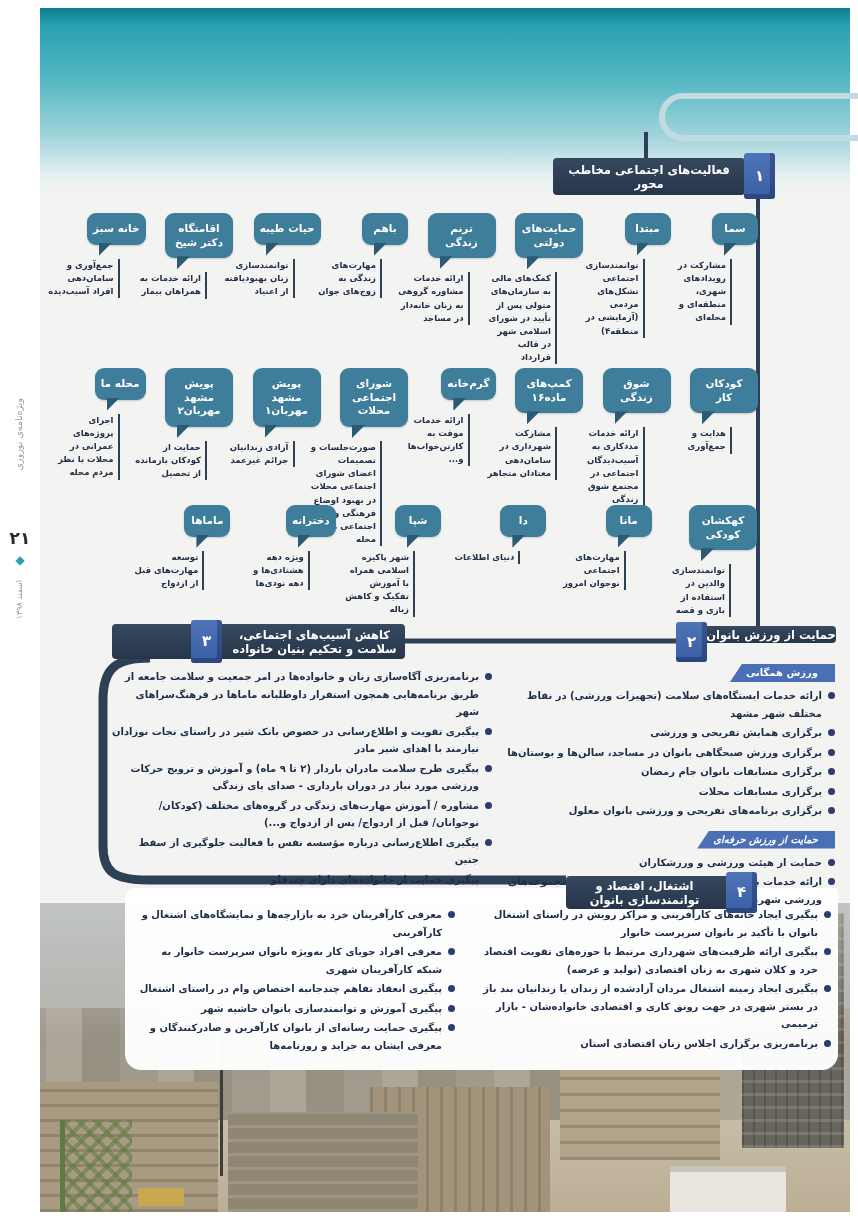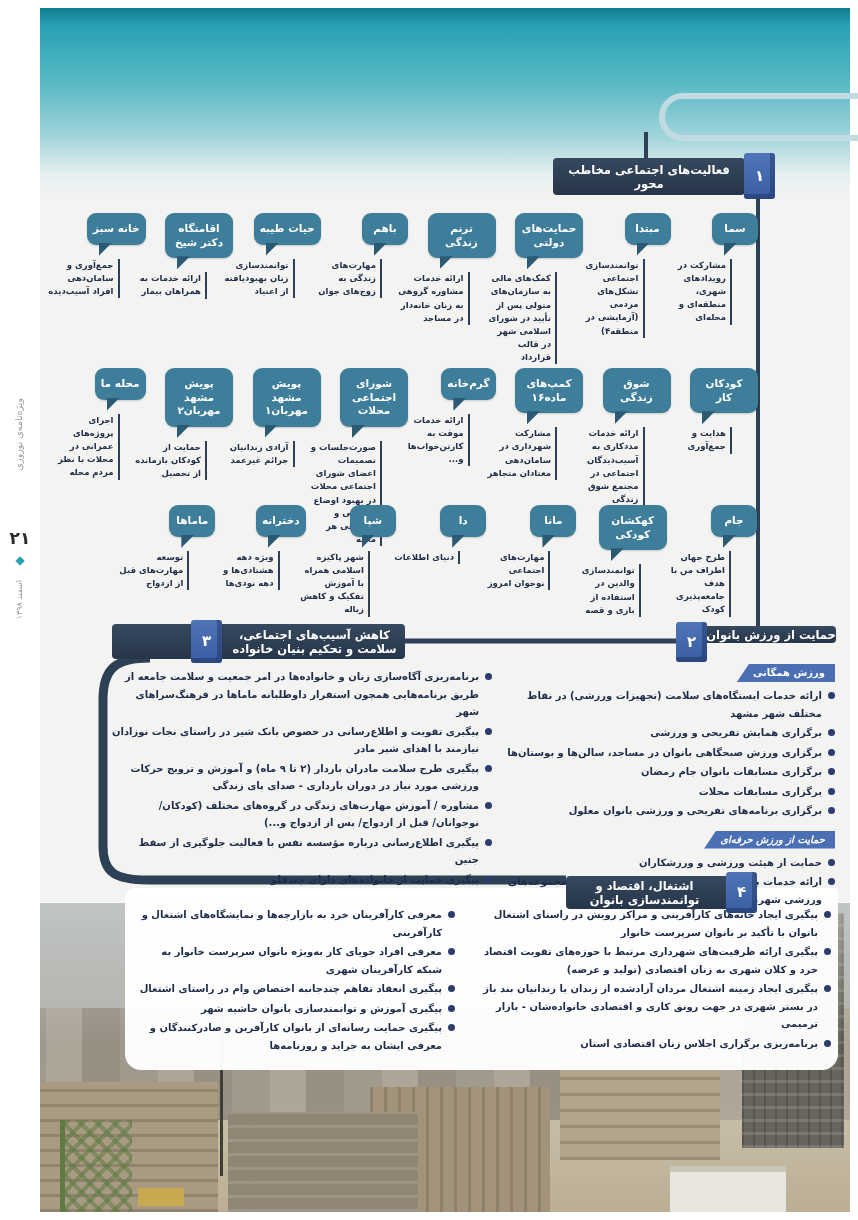--- a/index.html
+++ b/index.html
@@ -50,21 +50,21 @@
   .desc { margin-top:14px; width:72px; margin-right:26px; border-right:2px solid #2e4055; padding-right:4px;
     text-align:right; font-size:8.5px; font-weight:bold; color:#222f49; line-height:1.55; }
 
   
   ul.blist { list-style:none; }
   ul.blist li { position:relative; padding-right:13px; font-size:10px; font-weight:bold; color:#1e2c49; line-height:1.75; margin-bottom:2px; text-align:right; }
   ul.blist li::before { content:""; position:absolute; right:0; top:5px; width:7px; height:7px; border-radius:50%; background:#2c3c6e; }
 
   .s2 { position:absolute; right:23px; top:661px; width:332px; z-index:3; }
   .pill { display:inline-block; background:#4a6fb5; color:#fff; font-size:10px; font-weight:bold;
-    padding:3px 10px 4px 16px; margin-bottom:5px; clip-path:polygon(12px 0,100% 0,100% 100%,0 100%); }
+    padding:3px 17px 4px 16px; margin-bottom:5px; clip-path:polygon(12px 0,100% 0,100% 100%,0 100%); }
   .pill2 { margin-top:9px;font-style:italic; }
   .s3 { position:absolute; left:112px; top:668px; width:380px; z-index:3; }
 
   
   .panel4 { position:absolute; left:125px; top:888px; width:713px; height:182px; background:rgba(255,255,255,.97);
     border-radius:10px 4px 16px 16px; z-index:2; }
   .s4cols { position:absolute; left:135px; top:906px; width:696px; display:flex; direction:rtl; gap:16px; z-index:3; }
   .s4col-r { width:360px; }
   .s4col-l { width:320px; }
 
@@ -137,21 +137,20 @@
     <div class="item"><div class="bubble"><span>شوق زندگی</span><i class="tail"></i></div><div class="desc">ارائه خدمات مددکاری به آسیب‌دیدگان اجتماعی در مجتمع شوق زندگی</div></div>
     <div class="item"><div class="bubble"><span>کمپ‌های ماده۱۶</span><i class="tail"></i></div><div class="desc">مشارکت شهرداری در سامان‌دهی معتادان متجاهر</div></div>
     <div class="item"><div class="bubble"><span>گرم‌خانه</span><i class="tail"></i></div><div class="desc">ارائه خدمات موقت به کارتن‌خواب‌ها و...</div></div>
     <div class="item"><div class="bubble"><span>شورای اجتماعی محلات</span><i class="tail"></i></div><div class="desc">صورت‌جلسات و تصمیمات اعضای شورای اجتماعی محلات در بهبود اوضاع فرهنگی و اجتماعی هر محله</div></div>
     <div class="item"><div class="bubble"><span>پویش مشهد مهربان۱</span><i class="tail"></i></div><div class="desc">آزادی زندانیان جرائم غیرعمد</div></div>
     <div class="item"><div class="bubble"><span>پویش مشهد مهربان۲</span><i class="tail"></i></div><div class="desc">حمایت از کودکان بازمانده از تحصیل</div></div>
     <div class="item"><div class="bubble"><span>محله ما</span><i class="tail"></i></div><div class="desc">اجرای پروژه‌های عمرانی در محلات با نظر مردم محله</div></div>
   </div>
 
   <div class="row row3">
-    <div class="item"><div class="bubble"><span>جام</span><i class="tail"></i></div><div class="desc">طرح جهان اطراف من با هدف جامعه‌پذیری کودک</div></div>
     <div class="item"><div class="bubble"><span>کهکشان کودکی</span><i class="tail"></i></div><div class="desc">توانمندسازی والدین در استفاده از بازی و قصه</div></div>
     <div class="item"><div class="bubble"><span>مانا</span><i class="tail"></i></div><div class="desc">مهارت‌های اجتماعی نوجوان امروز</div></div>
     <div class="item"><div class="bubble"><span>دا</span><i class="tail"></i></div><div class="desc">دنیای اطلاعات</div></div>
     <div class="item"><div class="bubble"><span>شپا</span><i class="tail"></i></div><div class="desc">شهر پاکیزه اسلامی همراه با آموزش تفکیک و کاهش زباله</div></div>
     <div class="item"><div class="bubble"><span>دخترانه</span><i class="tail"></i></div><div class="desc">ویژه دهه هشتادی‌ها و دهه نودی‌ها</div></div>
     <div class="item"><div class="bubble"><span>ماماها</span><i class="tail"></i></div><div class="desc">توسعه مهارت‌های قبل از ازدواج</div></div>
   </div>
 
   <div class="hbox hbox-2">حمایت از ورزش بانوان</div>
   <div class="cube cube-2">۲</div>

